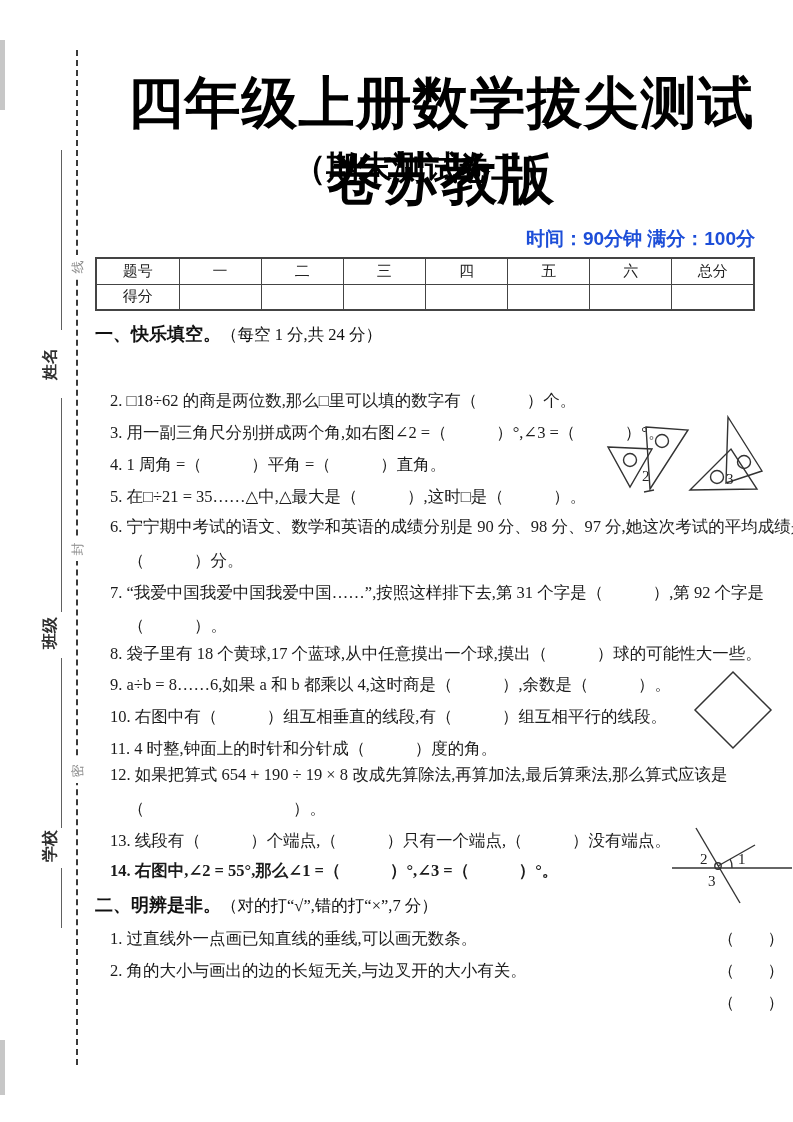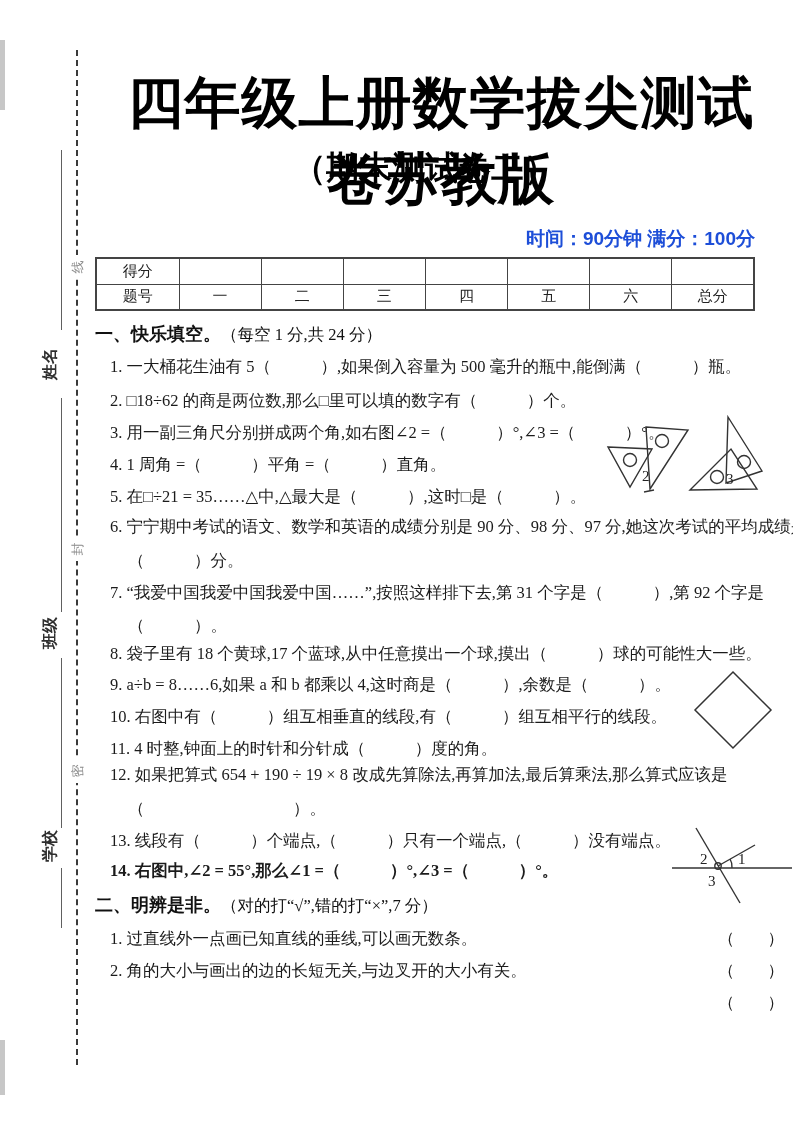--- a/index.html
+++ b/index.html
@@ -95,46 +95,45 @@
         <col>
         <col>
         <col>
         <col>
         <col>
         <col>
         <col>
       </colgroup>
     <tbody>
         <tr>
+      <td>题号</td>
+      <td>一</td>
+      <td>二</td>
+      <td>三</td>
+      <td>四</td>
+      <td>五</td>
+      <td>六</td>
+      <td>总分</td>
+    </tr>
+    <tr>
       <td>得分</td>
       <td></td>
       <td></td>
       <td></td>
       <td></td>
       <td></td>
       <td></td>
       <td></td>
     </tr>
-    <tr>
-      <td>题号</td>
-      <td>一</td>
-      <td>二</td>
-      <td>三</td>
-      <td>四</td>
-      <td>五</td>
-      <td>六</td>
-      <td>总分</td>
-    </tr>
   </tbody>
     </table>
 
   <div class="sec-head" style="top:322px;">
     <span>一、快乐填空。</span><span class="note">（每空 1 分,共 24 分）</span>
   </div>
-  <div class="q" style="top:356px;">1. 一大桶花生油有 5（　　　）,如果倒入容量为 500 毫升的瓶中,能倒满（　　　）瓶。</div>
   <div class="q" style="top:390px;">2. □18÷62 的商是两位数,那么□里可以填的数字有（　　　）个。</div>
   <div class="q" style="top:422px;">3. 用一副三角尺分别拼成两个角,如右图∠2 =（　　　）°,∠3 =（　　　）°。</div>
   <div class="q" style="top:454px;">4. 1 周角 =（　　　）平角 =（　　　）直角。</div>
   <div class="q" style="top:486px;">5. 在□÷21 = 35……△中,△最大是（　　　）,这时□是（　　　）。</div>
   <div class="q" style="top:516px;">6. 宁宁期中考试的语文、数学和英语的成绩分别是 90 分、98 分、97 分,她这次考试的平均成绩是</div>
   <div class="q cont" style="top:550px;">（　　　）分。</div>
   <div class="q" style="top:582px;">7. “我爱中国我爱中国我爱中国……”,按照这样排下去,第 31 个字是（　　　）,第 92 个字是</div>
   <div class="q cont" style="top:615px;">（　　　）。</div>
   <div class="q" style="top:643px;">8. 袋子里有 18 个黄球,17 个蓝球,从中任意摸出一个球,摸出（　　　）球的可能性大一些。</div>
   <div class="q" style="top:674px;">9. a÷b = 8……6,如果 a 和 b 都乘以 4,这时商是（　　　）,余数是（　　　）。</div>

